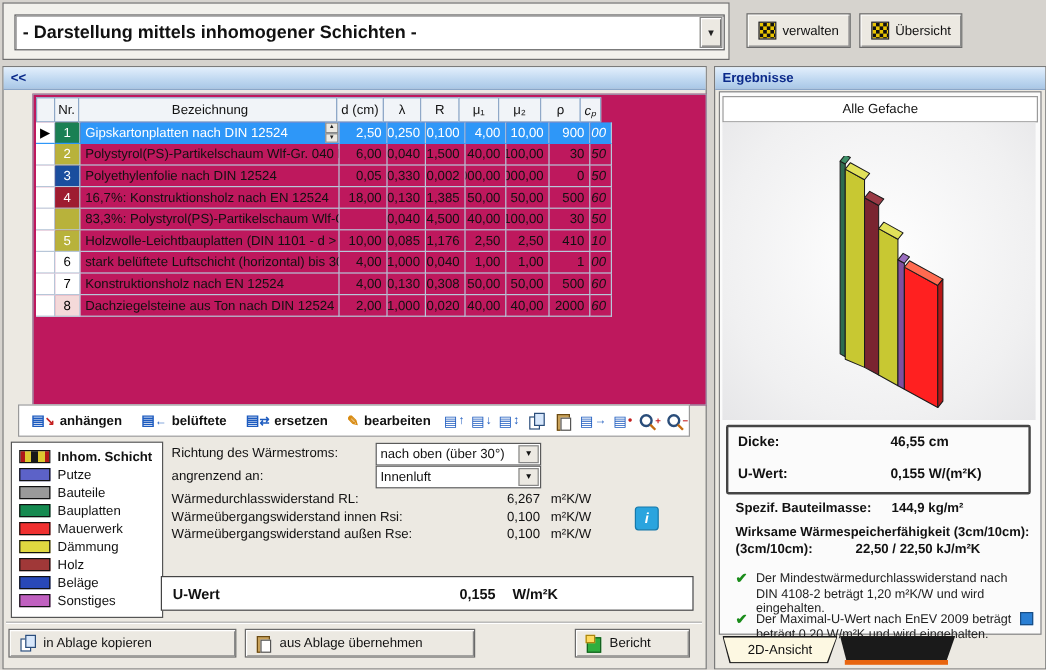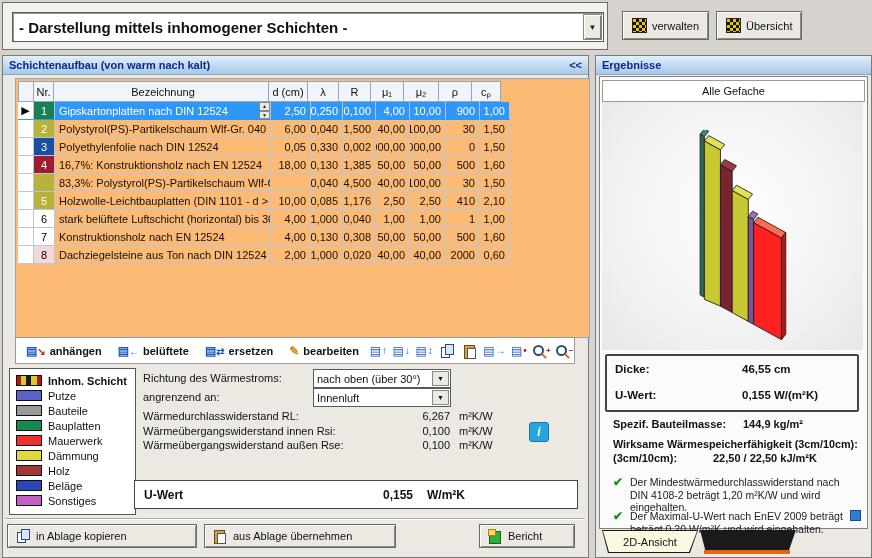--- a/index.html
+++ b/index.html
@@ -17,32 +17,32 @@
   .winbtn{height:27px;background:#ece9e2;border:1px solid #6a6a6a;box-shadow:inset 1px 1px 0 #fff,inset -1px -1px 0 #8a8a8a;
          display:flex;align-items:center;gap:5px;padding:0 9px;cursor:default;}
   .checker{width:13px;height:13px;border:1px solid #222;
      background:repeating-conic-gradient(#111 0% 25%, #e8c400 0% 50%);background-size:6px 6px;}
   
   .panel{background:#ece9e2;border:1px solid #7a7a7a;}
   .ptitle{height:18px;background:linear-gradient(180deg,#e3effc 0%,#bed7f0 60%,#a9c7e6 100%);
           border-bottom:1px solid #8aa6c8;color:#0b2a8a;font-weight:bold;display:flex;align-items:center;
           padding:0 6px;justify-content:space-between;}
   
-  .tablearea{left:12px;top:22px;width:560px;height:258px;background:#fdba74;border:1px solid #9aa6b4;padding-left:13px;}
+  .tablearea{left:24px;top:22px;width:560px;height:258px;background:#be185d;border:1px solid #9aa6b4;}
   .tbl{position:absolute;left:2px;top:2px;}
   .tr{display:flex;height:18px;}
   .th{display:flex;height:21px;}
   .cell{border-right:1px solid #b7c6d8;border-bottom:1px solid #b7c6d8;box-sizing:border-box;
         display:flex;align-items:center;overflow:hidden;white-space:nowrap;}
   .th .cell{background:#f1f4f8;border:1px solid #8fa8c8;margin-right:-1px;justify-content:center;font-size:11px;}
   .c-sel{width:16px;justify-content:center;background:#fff;}
   .c-nr{width:21px;justify-content:center;font-size:11px;}
   .c-name{width:216px;padding-left:4px;position:relative;}
   .c-d{width:40px;}.c-la{width:32px;}.c-r{width:33px;}
-  .c-m1{width:34px;}.c-m2{width:36px;}.c-rho{width:34px;}.c-cp{width:30px;}
+  .c-m1{width:34px;}.c-m2{width:36px;}.c-rho{width:34px;}.c-cp{width:18px;font-style:italic;}
   .num{justify-content:flex-end;padding-right:4px;}
   .sel .cell{background:#2e97f8;color:#fff;border-bottom-color:#2e97f8;}
   .sel .c-sel{background:#fff;color:#000;}
   .spin{position:absolute;right:0px;top:0px;width:11px;height:17px;display:flex;flex-direction:column;}
   .spin b{flex:1;background:#ece9e2;border:1px solid #888;font-size:5px;color:#222;display:flex;
           align-items:center;justify-content:center;font-weight:normal;}
   
   .toolbar{left:12px;top:281px;width:560px;height:27px;background:#fff;border:1px solid #9a9a9a;
            display:flex;align-items:center;gap:4px;padding-left:4px;box-sizing:border-box;}
   .tbtn{display:flex;align-items:center;gap:4px;padding:2px 6px;font-weight:bold;font-size:11px;color:#111;}
@@ -122,21 +122,20 @@
   <span class="checker"></span>
   <span>verwalten</span>
 </div>
 <div class="abs winbtn" style="left:716px;top:11px;">
   <span class="checker"></span>
   <span>Übersicht</span>
 </div>
 
 <div class="abs panel" style="left:2px;top:55px;width:585px;height:501px;">
   <div class="ptitle">
-    <span>Schichtenaufbau (von warm nach kalt)</span>
     <span>&lt;&lt;</span>
   </div>
 
   <div class="abs tablearea">
     <div class="tbl">
       <div class="th">
           <div class="cell c-sel"></div>
           <div class="cell c-nr">Nr.</div>
           <div class="cell c-name">Bezeichnung</div>
           <div class="cell c-d">d (cm)</div>

